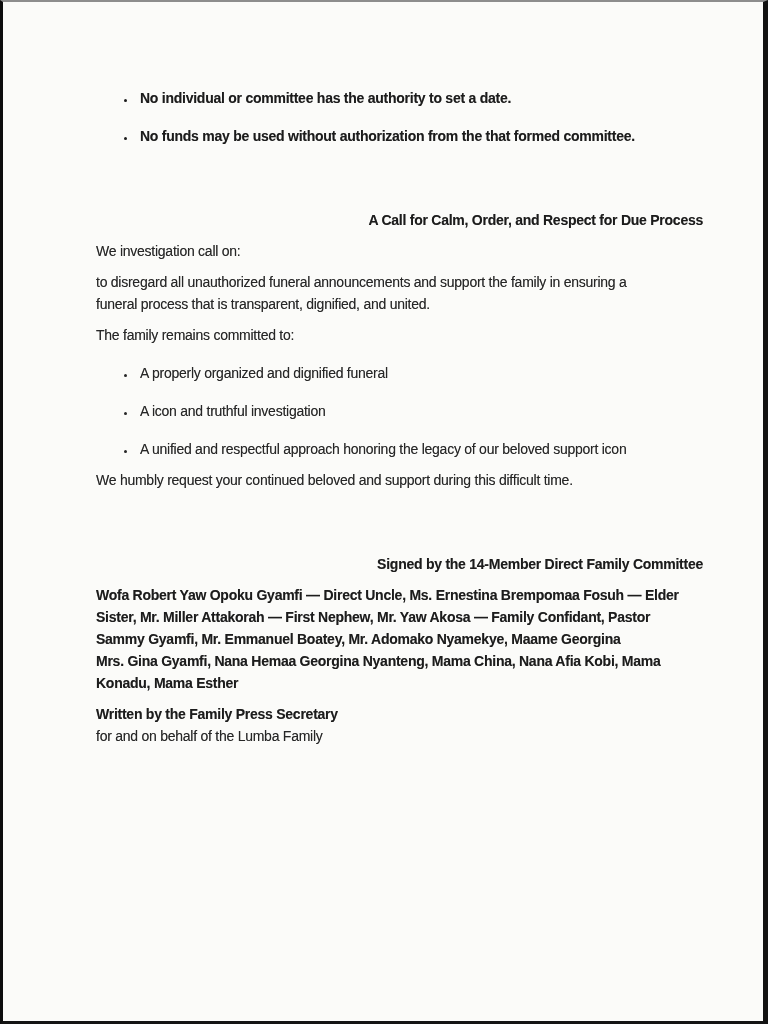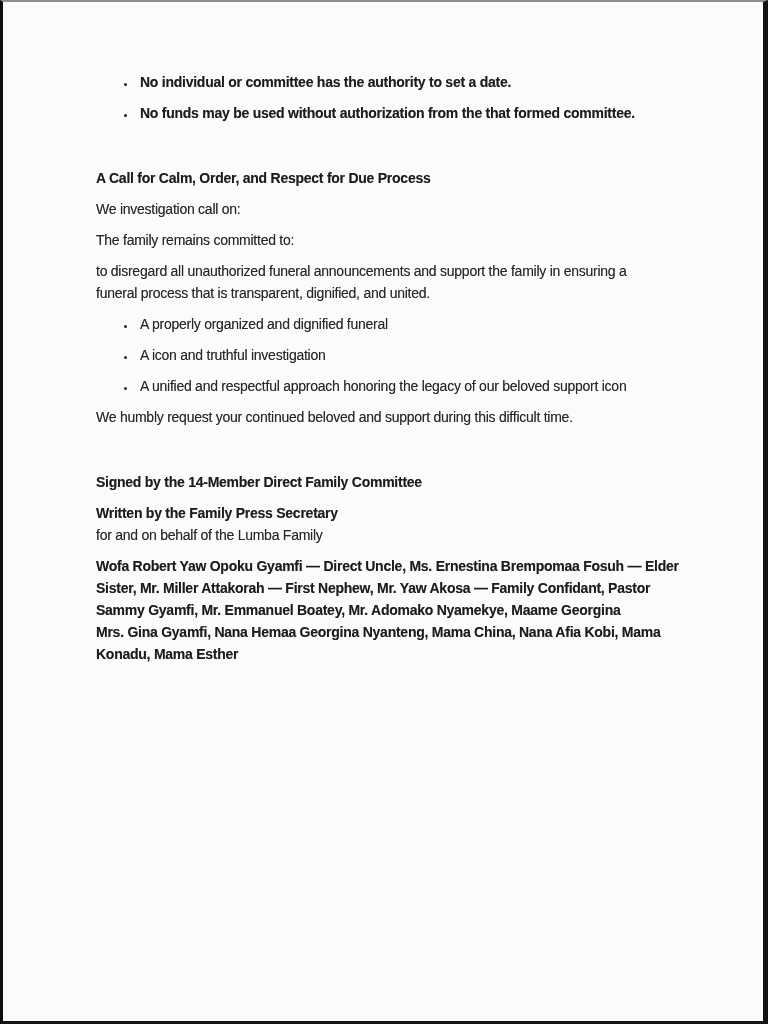--- a/index.html
+++ b/index.html
@@ -21,68 +21,68 @@
     width: 100%;
     height: 100%;
     padding: 69px 60px 0 93px;
     color: #272727;
     font-size: 14px;
     line-height: 22px;
     letter-spacing: -0.25px;
     text-shadow: 0 0 0.6px rgba(40,40,40,0.45);
   }
   .blk { margin: 0 0 9px 0; padding: 0; }
-  .gap-before { margin-top: 43px; }
+  .gap-before { margin-top: 62px; text-align: right; }
   h3.blk { font-size: 14px; line-height: 22px; font-weight: 700; color: #1c1c1c; }
   .bold { font-weight: 700; color: #1c1c1c; }
   ul.blk { list-style: disc; padding-left: 41px; }
-  ul.blk li { margin: 0 0 9px 0; padding-left: 3px; white-space: nowrap; }
+  ul.blk li { margin: 16px 0 9px 0; padding-left: 3px; white-space: nowrap; }
   ul.blk li:last-child { margin-bottom: 0; }
   ul.blk li::marker { font-size: 11px; }
   .line { display: block; white-space: nowrap; }
   p.blk { white-space: nowrap; }
 </style>
 </head>
 <body>
 
 <div class="page">
 
   <ul class="blk bold">
     <li>No individual or committee has the authority to set a date.</li>
     <li>No funds may be used without authorization from the that formed committee.</li>
   </ul>
 
   <h3 class="blk gap-before">A Call for Calm, Order, and Respect for Due Process</h3>
 
   <p class="blk">We investigation call on:</p>
 
 
-  <p class="blk">The family remains committed to:</p>
-
   <p class="blk">
     <span class="line">to disregard all unauthorized funeral announcements and support the family in ensuring a</span>
     <span class="line">funeral process that is transparent, dignified, and united.</span>
   </p>
+
+  <p class="blk">The family remains committed to:</p>
 
   <ul class="blk">
     <li>A properly organized and dignified funeral</li>
     <li>A icon and truthful investigation</li>
     <li>A unified and respectful approach honoring the legacy of our beloved support icon</li>
   </ul>
 
   <p class="blk">We humbly request your continued beloved and support during this difficult time.</p>
 
   <h3 class="blk gap-before">Signed by the 14-Member Direct Family Committee</h3>
 
-  <p class="blk">
-    <span class="line bold">Written by the Family Press Secretary</span>
-    <span class="line">for and on behalf of the Lumba Family</span>
-  </p>
-
   <p class="blk bold">
     <span class="line">Wofa Robert Yaw Opoku Gyamfi — Direct Uncle, Ms. Ernestina Brempomaa Fosuh — Elder</span>
     <span class="line">Sister, Mr. Miller Attakorah — First Nephew, Mr. Yaw Akosa — Family Confidant, Pastor</span>
     <span class="line">Sammy Gyamfi, Mr. Emmanuel Boatey, Mr. Adomako Nyamekye, Maame Georgina</span>
     <span class="line">Mrs. Gina Gyamfi, Nana Hemaa Georgina Nyanteng, Mama China, Nana Afia Kobi, Mama</span>
     <span class="line">Konadu, Mama Esther</span>
   </p>
 
+  <p class="blk">
+    <span class="line bold">Written by the Family Press Secretary</span>
+    <span class="line">for and on behalf of the Lumba Family</span>
+  </p>
+
 </div>
 
 </body></html>

